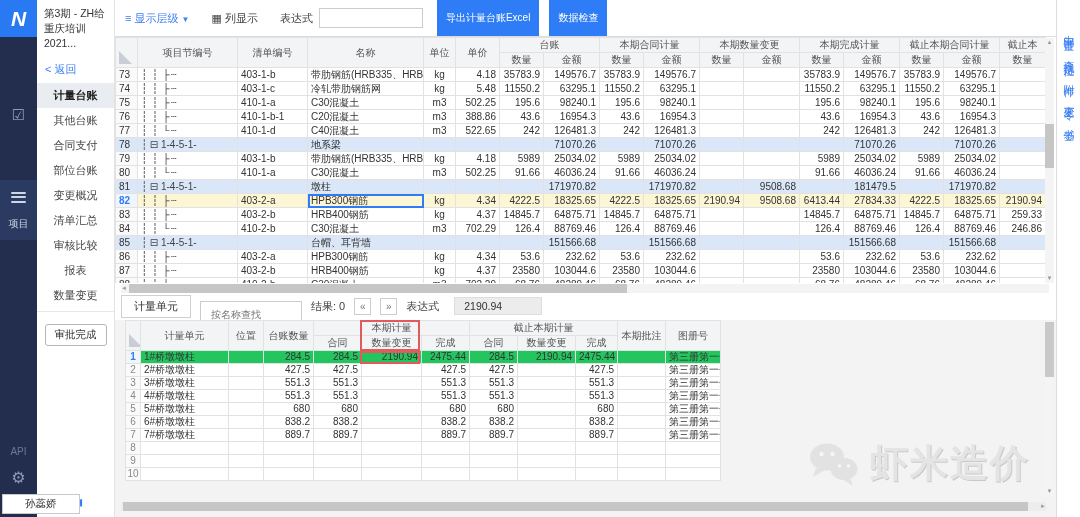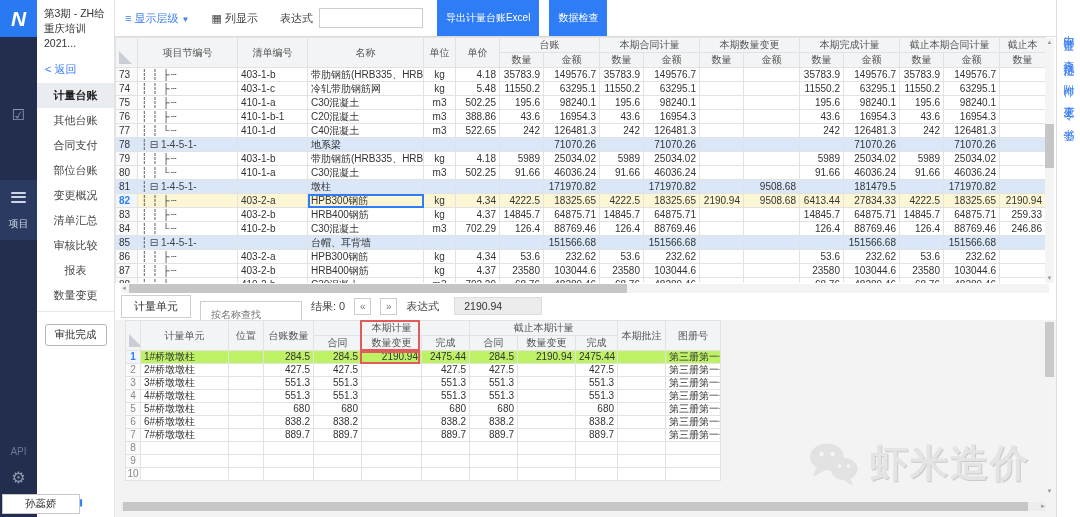--- a/index.html
+++ b/index.html
@@ -77,21 +77,21 @@
   .nav-btn { border:1px solid #ccc; width:17px; height:17px; text-align:center; line-height:15px; font-size:10px; color:#777; background:#fff; cursor:pointer; }
   .expr-box { background:#ececec; border:1px solid #ddd; padding:2px 9px; min-width:88px; font-size:10.5px; color:#333; }
 
   
   .bottom { position:absolute; top:320px; left:0; width:941px; height:197px; background:#f3f3f3; }
   .bt-wrap { position:absolute; left:10px; top:0; }
   table.bt { width:593px; background:#fff; }
   table.bt td { height:12px; line-height:12px; padding:0 3px; color:#333; text-align:right; white-space:nowrap; overflow:hidden; }
   table.bt td.c-num { width:15px; background:#fafafa; color:#888; text-align:center; padding:0; }
   table.bt td.c-name, table.bt td.c-atlas { text-align:left; }
-  table.bt tr.selected td { background:#bef264; }
+  table.bt tr.selected td { background:#22c55e; }
   table.bt tr.selected td.c-num { color:#2f7df6; background:#f0f4fb; }
   th.link { color:#3b7ff2; }
   .redbox { position:absolute; border:2px solid #e05b5b; pointer-events:none; }
   .redbox.hd { left:235px; top:0; width:60px; height:31px; }
   .redbox.cell { left:235px; top:31px; width:60px; height:13px; }
 
   .bt-vscroll { position:absolute; right:2px; top:2px; width:9px; height:174px; background:#f4f4f4; }
   .bt-vscroll .arr { position:absolute; bottom:0; width:9px; font-size:6px; color:#999; text-align:center; line-height:9px; }
   .bt-vthumb { position:absolute; top:0; width:9px; height:55px; background:#c9c9c9; }
   .bt-hscroll { position:absolute; bottom:6px; left:6px; width:925px; height:9px; background:#ededed; }

